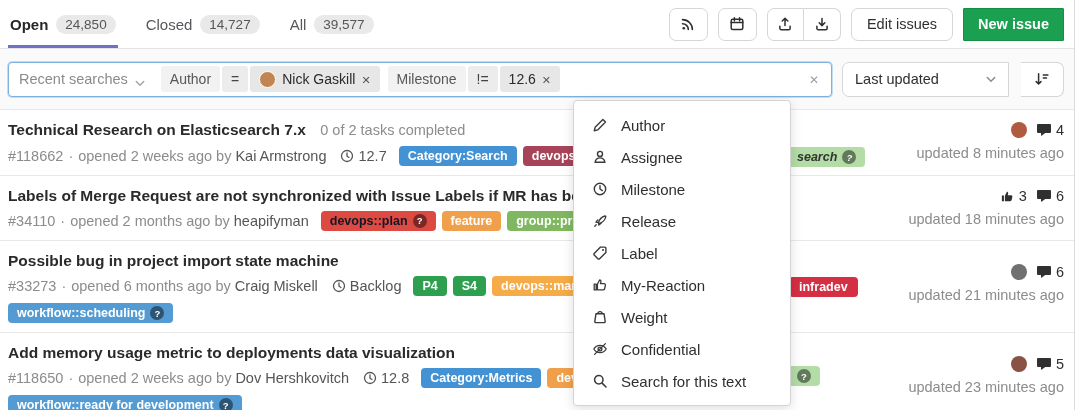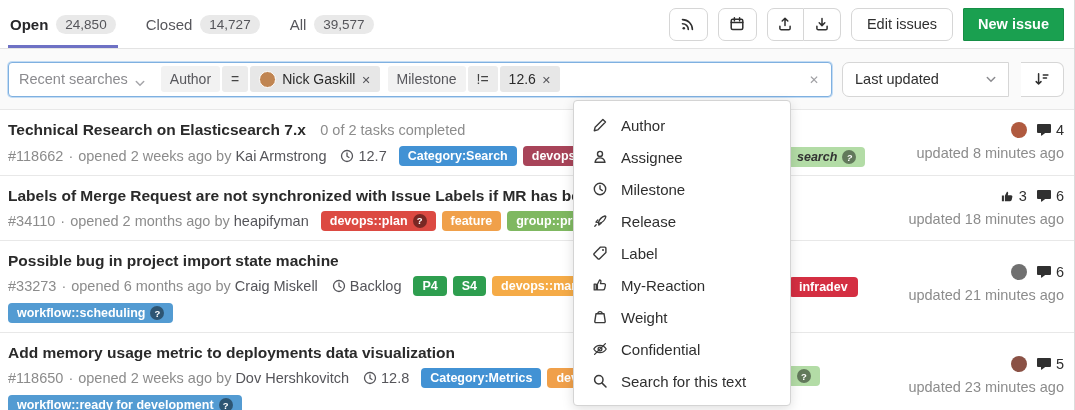--- a/index.html
+++ b/index.html
@@ -238,21 +238,21 @@
       <div class="row-main">
         <div class="tline">
           <a class="title">Labels of Merge Request are not synchronized with Issue Labels if MR has been cr</a>
         </div>
         <div class="mline">
           <span>#34110</span>
             <span class="sep"></span>
             <span>opened 2 months ago by</span>
           <a class="author">heapifyman</a>
           <span class="pills">
-            <span class="pill" style="background: rgb(220, 74, 66); color: #ffffff;">
+            <span class="pill" style="background: rgb(220, 74, 66); color: #0f172a;">
                 <span>devops::plan</span>
                 <span class="help-badge"></span>
               </span>
             <span class="pill" style="background: rgb(240, 160, 74); color: rgb(255, 255, 255);">
                 <span>feature</span>
               </span>
             <span class="pill cut" style="background: rgb(127, 184, 97); color: rgb(255, 255, 255);">
                 <span>group::proje</span>
               </span>
           </span>

